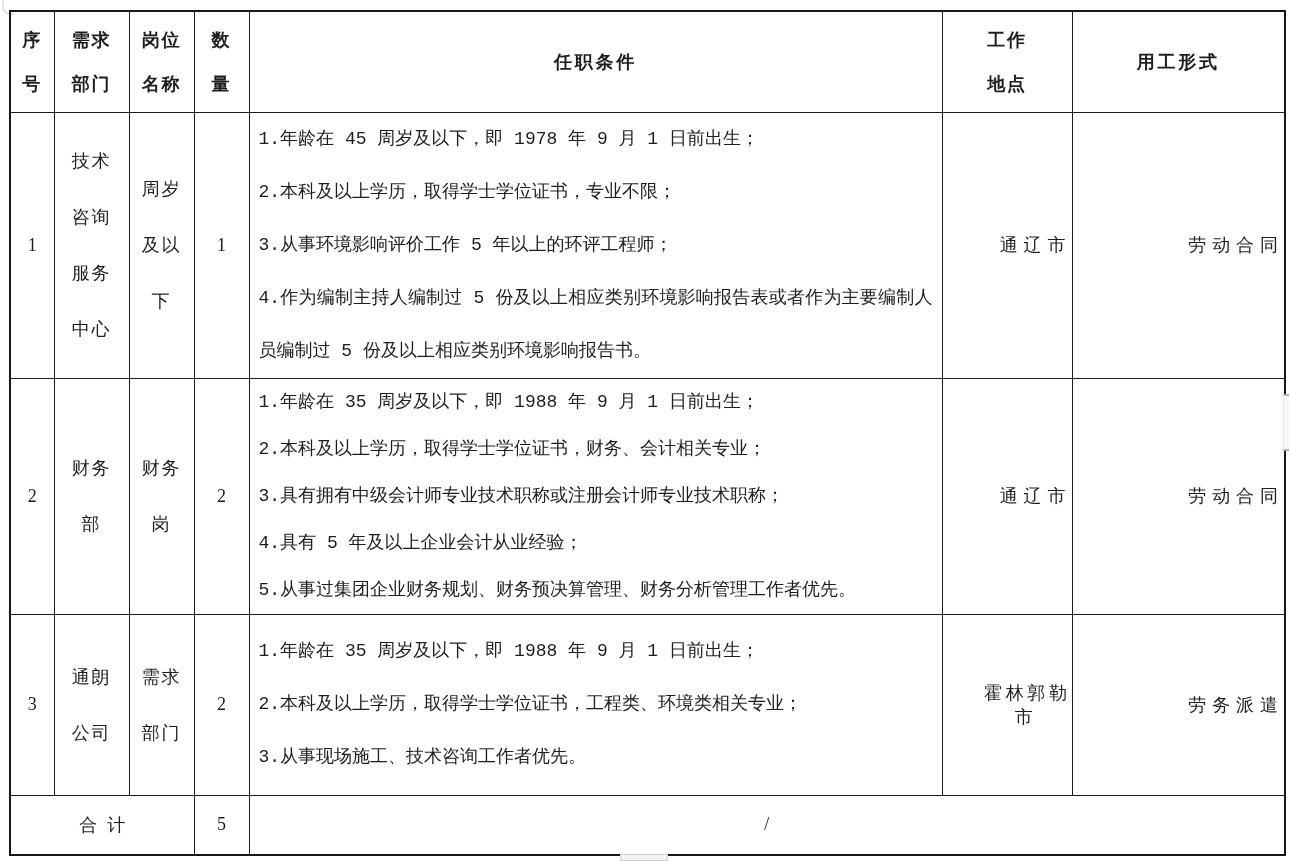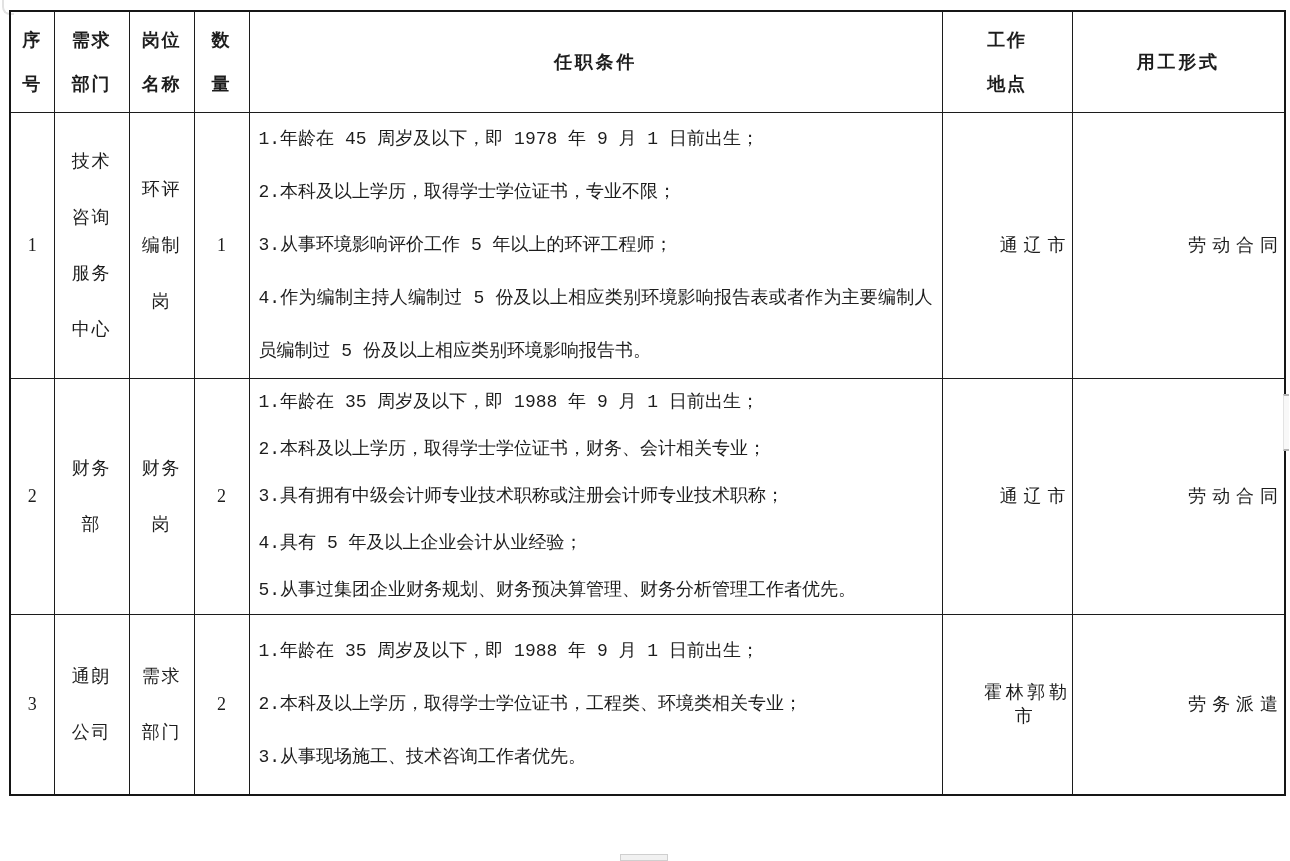--- a/index.html
+++ b/index.html
@@ -94,21 +94,21 @@
         <th><span class="wrap1">数量</span></th>
         <th class="hdr-single"><span>任职条件</span></th>
         <th><span class="wrap2">工作地点</span></th>
         <th class="hdr-single"><span>用工形式</span></th>
       </tr>
     </thead>
     <tbody>
       <tr class="row-1">
         <td>1</td>
         <td><span class="wrap2 body-v">技术咨询服务中心</span></td>
-        <td><span class="wrap2 body-v">环评编制岗</span></td>
+        <td><span class="wrap2 body-v">周岁及以下</span></td>
         <td>1</td>
         <td class="req-cell">
           <div class="req-box lh-53">
               <div class="req-line">1.年龄在 45 周岁及以下，即 1978 年 9 月 1 日前出生；</div>
               <div class="req-line">2.本科及以上学历，取得学士学位证书，专业不限；</div>
               <div class="req-line">3.从事环境影响评价工作 5 年以上的环评工程师；</div>
               <div class="req-line">4.作为编制主持人编制过 5 份及以上相应类别环境影响报告表或者作为主要编制人员编制过 5 份及以上相应类别环境影响报告书。</div>
             </div>
         </td>
         <td class="spaced">通辽市</td>
@@ -139,18 +139,23 @@
         <td class="req-cell">
           <div class="req-box lh-53">
               <div class="req-line">1.年龄在 35 周岁及以下，即 1988 年 9 月 1 日前出生；</div>
               <div class="req-line">2.本科及以上学历，取得学士学位证书，工程类、环境类相关专业；</div>
               <div class="req-line">3.从事现场施工、技术咨询工作者优先。</div>
             </div>
         </td>
         <td class="spaced2">霍林郭勒市</td>
         <td class="spaced">劳务派遣</td>
       </tr>
+      <tr class="sum-row">
+        <td colspan="3" class="sum-label">合计</td>
+        <td>5</td>
+        <td colspan="3">/</td>
+      </tr>
     </tbody>
   </table>
 
   <div class="h-scroll-thumb"></div>
   <div class="v-scroll-thumb"></div>
 </div>
 
 </body></html>

